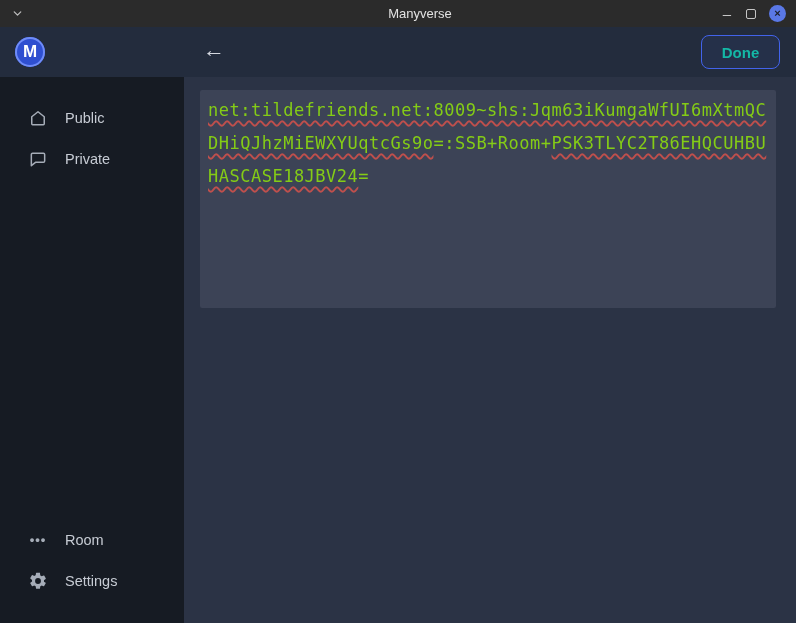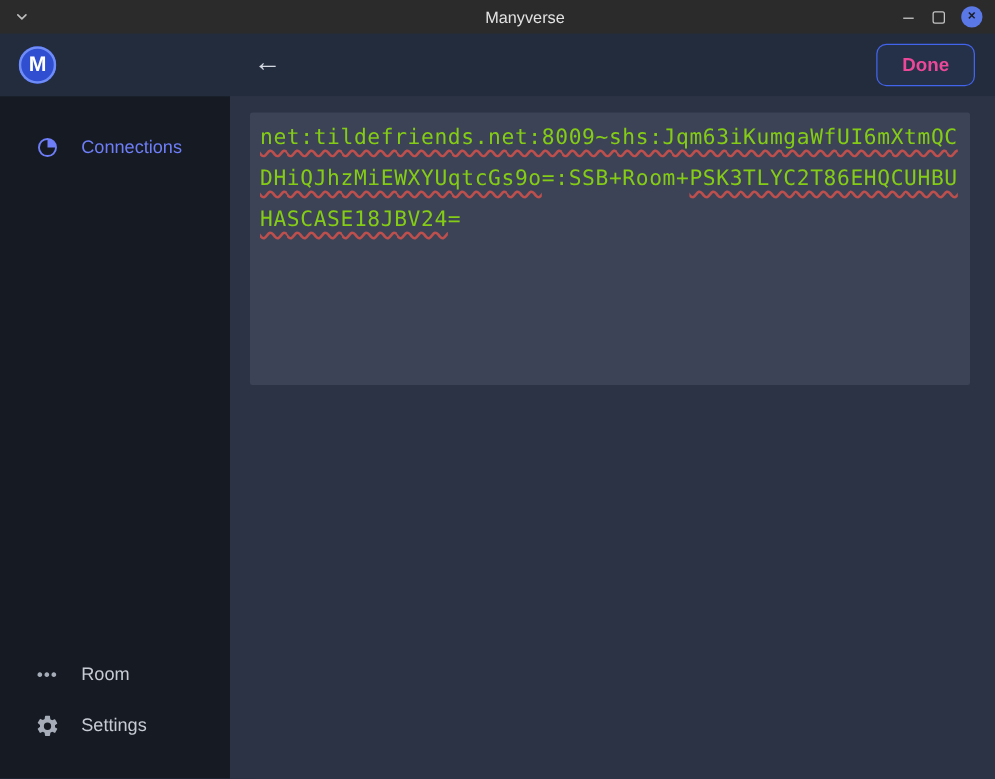--- a/index.html
+++ b/index.html
@@ -20,21 +20,21 @@
   .tb-close{width:17px;height:17px;border-radius:50%;background:#5a78e6;color:#1b1e29;
     font-size:11px;font-weight:bold;display:flex;align-items:center;justify-content:center;line-height:1;}
   
   .header{position:absolute;top:27px;left:0;right:0;height:50px;background:#232c3d;}
   .logo{position:absolute;left:15px;top:10px;width:30px;height:30px;border-radius:50%;
     background:#2f4fd0;color:#ffffff;font-weight:bold;font-size:17px;
     display:flex;align-items:center;justify-content:center;box-shadow:inset 0 0 0 2px #6f8cf7;}
   .back{position:absolute;left:203px;top:10px;font-size:22px;color:#d4d8e0;cursor:pointer;}
   .done-btn{position:absolute;right:16px;top:8px;width:79px;height:34px;
     background:rgba(76,110,245,0.07);border:1px solid #4263eb;border-radius:8px;
-    color:#ec4899;font-size:15px;font-weight:bold;font-family:inherit;cursor:pointer;}
+    color:#14b8a6;font-size:15px;font-weight:bold;font-family:inherit;cursor:pointer;}
   
   .sidebar{position:absolute;top:77px;left:0;width:184px;bottom:0;background:#161b23;
     display:flex;flex-direction:column;justify-content:space-between;
     padding:20px 0 22px 0;box-sizing:border-box;}
   .side-item{display:flex;align-items:center;height:41px;padding-left:27px;color:#c7ccd4;cursor:pointer;}
   .side-icon{width:22px;height:22px;margin-right:16px;color:#a6adb8;
     display:flex;align-items:center;justify-content:center;flex:none;}
   .side-icon svg{width:20px;height:20px;display:block;}
   .side-item.active{color:#6e7ef8;}
   .side-item.active .side-icon{color:#6e7ef8;}
@@ -70,32 +70,39 @@
   <div class="logo">
     <span>M</span>
   </div>
   <span class="back">←</span>
   <button class="done-btn">Done</button>
 </div>
 
 <nav class="sidebar">
   <div class="side-top">
 
+    <div class="side-item">
+      <span class="side-icon">
+        <svg viewBox="0 0 24 24" fill="none" stroke="currentColor" stroke-width="1.8" stroke-linejoin="round">
+          <path d="M4.5 10.5 12 4.5l7.5 6V19a1 1 0 0 1-1 1h-13a1 1 0 0 1-1-1z"></path>
+        </svg>
+      </span>
+      <span class="side-label">Public</span>
+    </div>
+
+    <div class="side-item">
+      <span class="side-icon">
+        <svg viewBox="0 0 24 24" fill="none" stroke="currentColor" stroke-width="1.8" stroke-linejoin="round">
+          <path d="M4 6.5A1.5 1.5 0 0 1 5.5 5h13A1.5 1.5 0 0 1 20 6.5v8a1.5 1.5 0 0 1-1.5 1.5H9l-5 4z"></path>
+        </svg>
+      </span>
+      <span class="side-label">Private</span>
+    </div>
 
 
-
-    <div class="side-item active">
-      <span class="side-icon">
-        <svg viewBox="0 0 24 24" fill="none" stroke="currentColor" stroke-width="1.8">
-          <circle cx="12" cy="12" r="8.2"></circle>
-          <path d="M12 3.8A8.2 8.2 0 0 1 20.2 12L12 12 Z" fill="currentColor" stroke="none"></path>
-        </svg>
-      </span>
-      <span class="side-label">Connections</span>
-    </div>
 
   </div>
 
   <div class="side-bottom">
 
     <div class="side-item">
       <span class="side-icon">
         <span class="more-glyph">•••</span>
       </span>
       <span class="side-label">Room</span>

